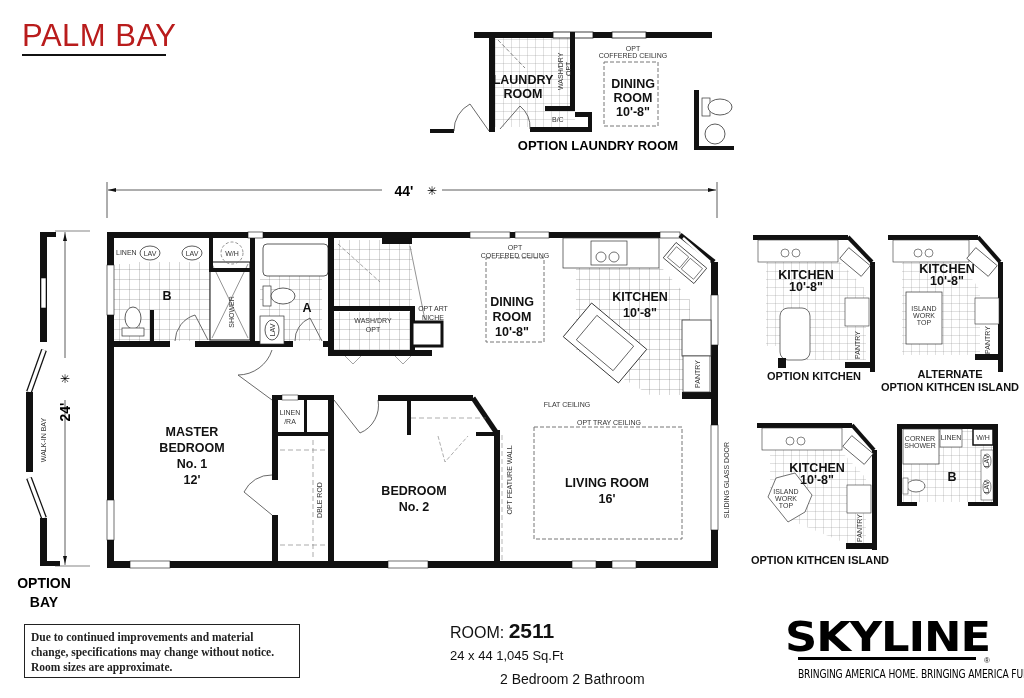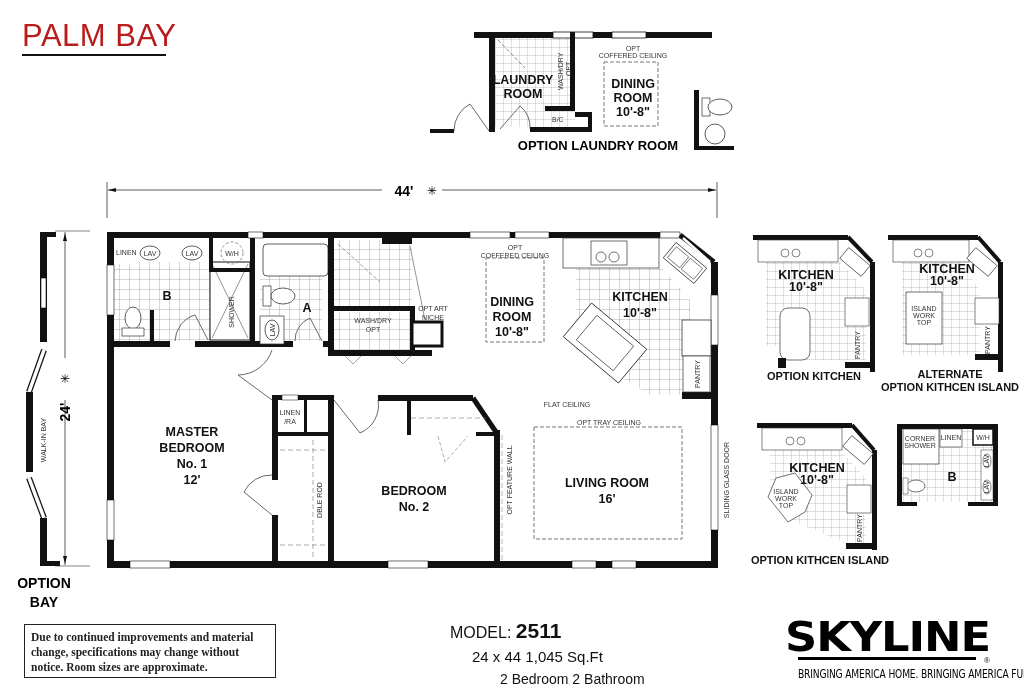--- a/index.html
+++ b/index.html
@@ -1,23 +1,23 @@
 <!DOCTYPE html>
 <html><head>
 <meta charset="utf-8">
 <style>
   html,body{margin:0;padding:0;background:#fff;}
   body{width:1024px;height:698px;position:relative;overflow:hidden;font-family:"Liberation Sans",sans-serif;color:#111;}
   svg{position:absolute;left:0;top:0;}
   .title{position:absolute;left:22px;top:18px;font-size:31px;letter-spacing:0.5px;color:#b91c1c;}
   .title-rule{position:absolute;left:22px;top:54px;width:144px;height:2px;background:#111;}
-  .disclaimer{position:absolute;left:24px;top:624px;width:252px;height:54px;border:1.5px solid #222;box-sizing:border-box;padding:5px 6px;font-family:"Liberation Serif",serif;font-weight:bold;font-size:11.5px;line-height:15px;color:#222;}
+  .disclaimer{position:absolute;left:24px;top:624px;width:276px;height:54px;border:1.5px solid #222;box-sizing:border-box;padding:5px 6px;font-family:"Liberation Serif",serif;font-weight:bold;font-size:11.5px;line-height:15px;color:#222;}
   .model{position:absolute;left:450px;top:619px;font-size:16px;color:#111;}
   .model b{font-size:21px;font-weight:bold;}
-  .specs{position:absolute;left:472px;top:648px;font-size:15px;color:#111;}
+  .specs{position:absolute;left:450px;top:648px;font-size:13px;color:#111;}
   .rooms{position:absolute;left:452px;top:671px;font-size:14px;color:#111;margin-left:48px;}
   .logo{position:absolute;left:792px;top:618px;width:190px;text-align:center;}
   .logo-word{font-family:"DejaVu Sans",sans-serif;font-weight:900;font-size:40px;line-height:38px;letter-spacing:-1px;color:#000;transform:scaleX(1.12);display:inline-block;}
   .logo-bar{height:3px;background:#000;margin:1px 6px 0 6px;}
   .logo-reg{position:absolute;right:-8px;top:38px;font-size:8px;}
   .tagline{position:absolute;left:798px;top:666px;width:220px;font-family:"DejaVu Sans Condensed","DejaVu Sans",sans-serif;font-size:13px;transform:scaleX(0.78);transform-origin:left;white-space:nowrap;color:#000;letter-spacing:-0.2px;}
   .lbl{font-family:"Liberation Sans",sans-serif;}
   .rm{font-weight:bold;font-size:12.5px;fill:#111;}
   .sm{font-size:7px;fill:#333;}
   .cap{font-weight:bold;font-size:11px;fill:#111;}
@@ -342,21 +342,21 @@
     <text class="lbl sm" x="983" y="440" text-anchor="middle" font-size="5">W/H</text>
     <text class="lbl sm" transform="translate(989,461) rotate(-90)" text-anchor="middle" font-size="5">LAV</text>
     <text class="lbl sm" transform="translate(989,487) rotate(-90)" text-anchor="middle" font-size="5">LAV</text>
     <text class="lbl rm" x="952" y="481" text-anchor="middle" font-size="11">B</text>
   </g>
 </svg>
 
 <div class="disclaimer">Due to continued improvements and material change, specifications may change without notice. Room sizes are approximate.</div>
 
 <div class="model">
-  <span>MODEL:</span>
+  <span>ROOM:</span>
   <b>2511</b>
 </div>
 <div class="specs">24 x 44  1,045 Sq.Ft</div>
 <div class="rooms">2 Bedroom 2 Bathroom</div>
 
 <div class="logo">
   <span class="logo-word">SKYLINE</span>
   <div class="logo-bar"></div>
   <span class="logo-reg">®</span>
 </div>

